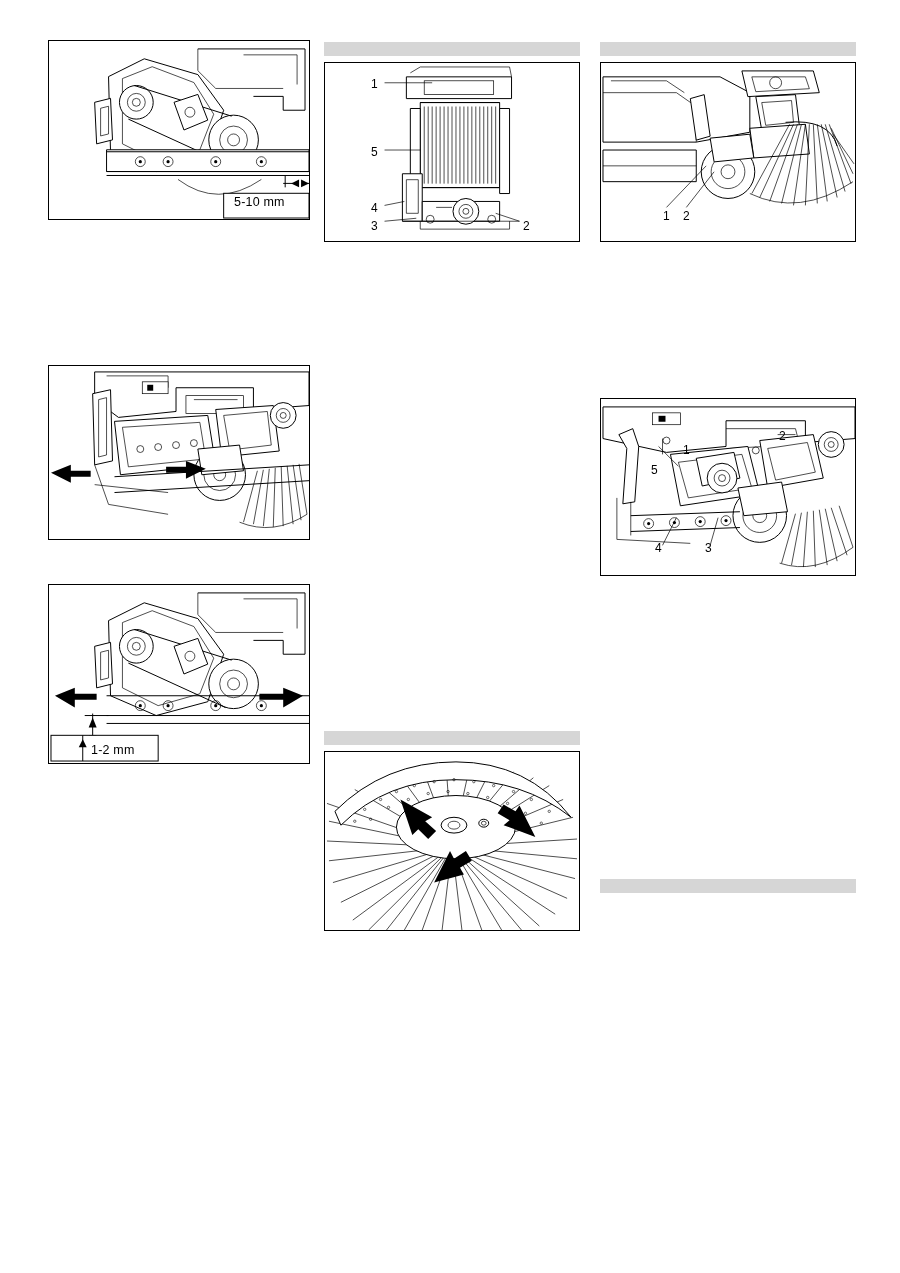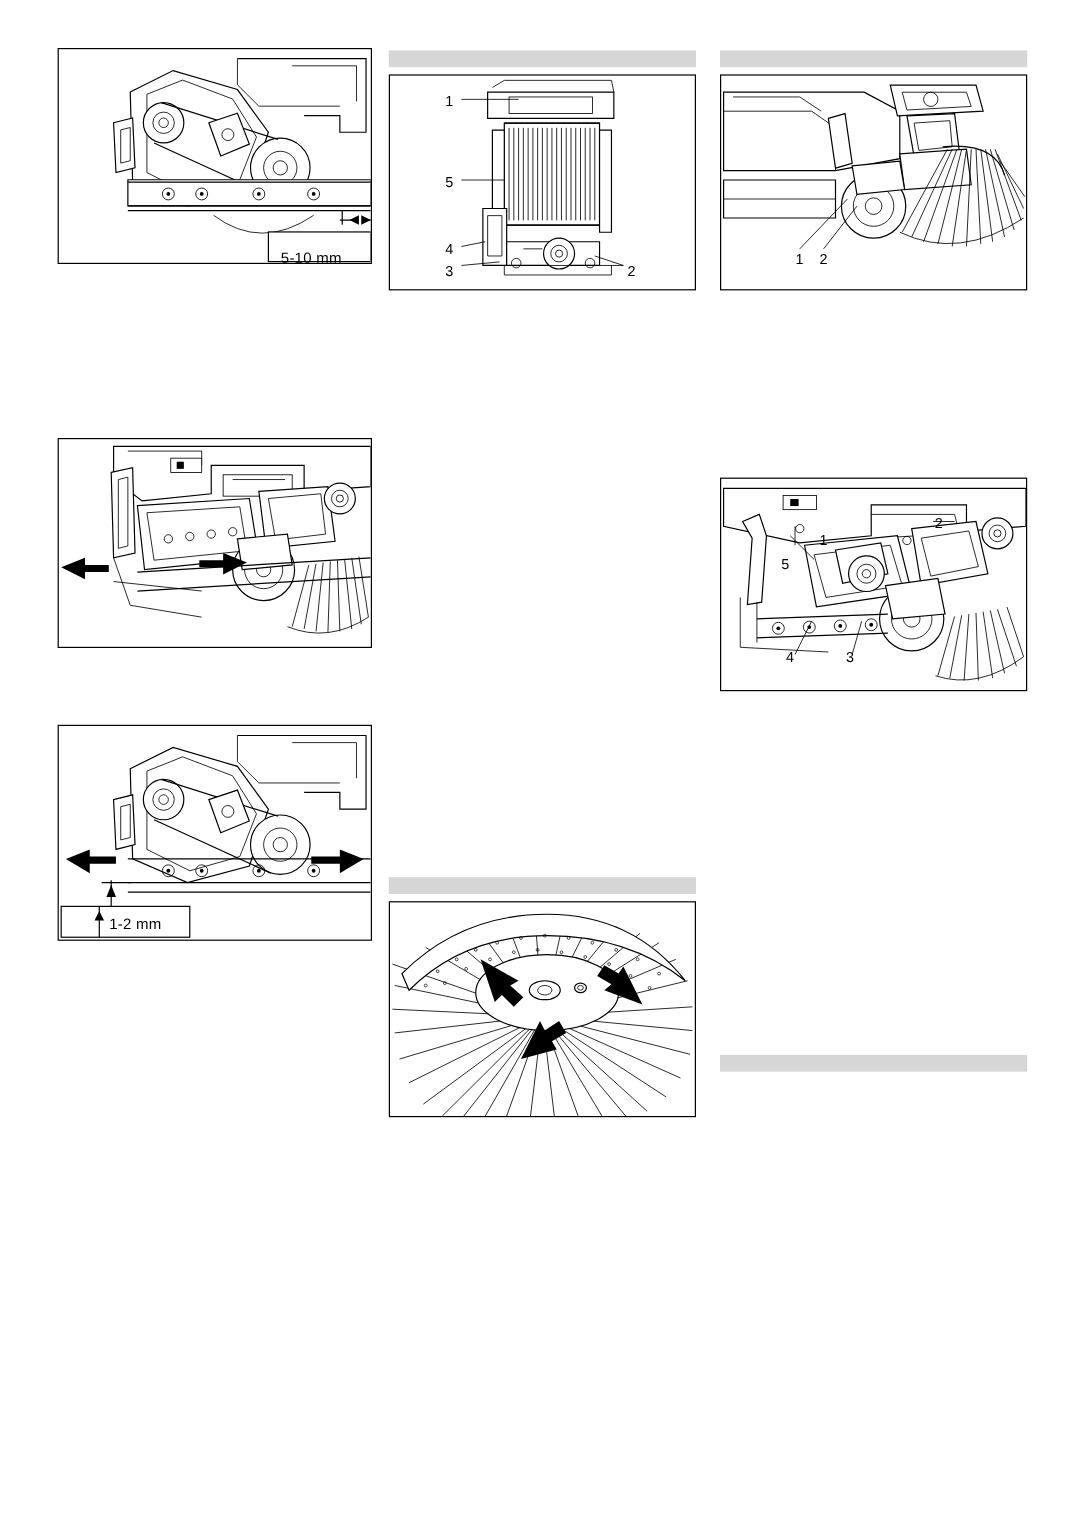--- a/index.html
+++ b/index.html
@@ -110,21 +110,21 @@
 
       <path class="ln" d="M238 148 L238 136"></path>
       <path class="ln" d="M268 148 L268 136"></path>
       <path class="filld" d="M244 144 L252 140 L252 148 Z"></path>
       <path class="filld" d="M262 144 L254 140 L254 148 Z"></path>
       <path class="ln" d="M236 144 L246 144"></path>
       <path class="ln" d="M258 144 L270 144"></path>
 
       <rect class="fillw" x="176" y="154" width="86" height="25" stroke-width="1"></rect>
     </svg>
-    <span class="dimlabel" style="left:185px; top:167px;">5-10 mm</span>
+    <span class="dimlabel" style="left:185px; top:154px;">5-10 mm</span>
   </div>
 
   <div class="grayband" style="left:324px; top:42px; width:256px;"></div>
 
   <div class="figure" style="left:324px; top:62px; width:256px; height:180px;">
     <svg viewBox="0 0 256 180" preserveAspectRatio="none">
 
       <path class="ln" d="M82 14 L188 14 L188 36 L82 36 Z"></path>
       <path class="lnt" d="M86 10 L96 4 L186 4 L188 14"></path>
 
@@ -351,21 +351,21 @@
       <path class="lnt" d="M62 148 L76 120"></path>
       <path class="lnt" d="M110 148 L118 120"></path>
     </svg>
     <span class="calloutnum" style="left:82px; top:44px;">1</span>
     <span class="calloutnum" style="left:178px; top:30px;">2</span>
     <span class="calloutnum" style="left:50px; top:64px;">5</span>
     <span class="calloutnum" style="left:54px; top:142px;">4</span>
     <span class="calloutnum" style="left:104px; top:142px;">3</span>
   </div>
 
-  <div class="figure" style="left:48px; top:604px; width:262px; height:180px;">
+  <div class="figure" style="left:48px; top:584px; width:262px; height:180px;">
     <svg viewBox="0 0 262 180" preserveAspectRatio="none">
 
       <path class="ln" d="M150 8 L258 8 L258 70 L236 70 L236 56 L206 56"></path>
       <path class="lnt" d="M150 8 L150 30 L168 48 L236 48"></path>
       <path class="lnt" d="M196 14 L250 14 L250 44"></path>
 
       <path class="fillw" d="M60 36 L96 18 L150 34 L176 70 L160 118 L108 132 L62 112 Z"></path>
       <path class="lnt" d="M74 38 L104 26 L146 42 L166 74 L152 110 L110 122 L74 104 Z"></path>
       <circle class="fillw" cx="88" cy="62" r="17"></circle>
       <circle class="fillw-t" cx="88" cy="62" r="9"></circle>

